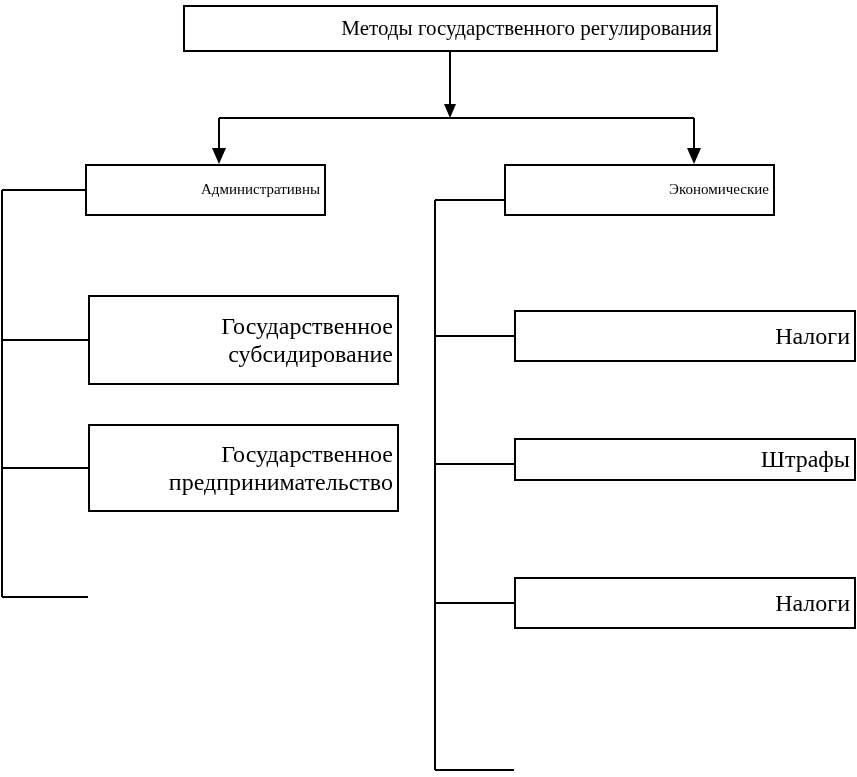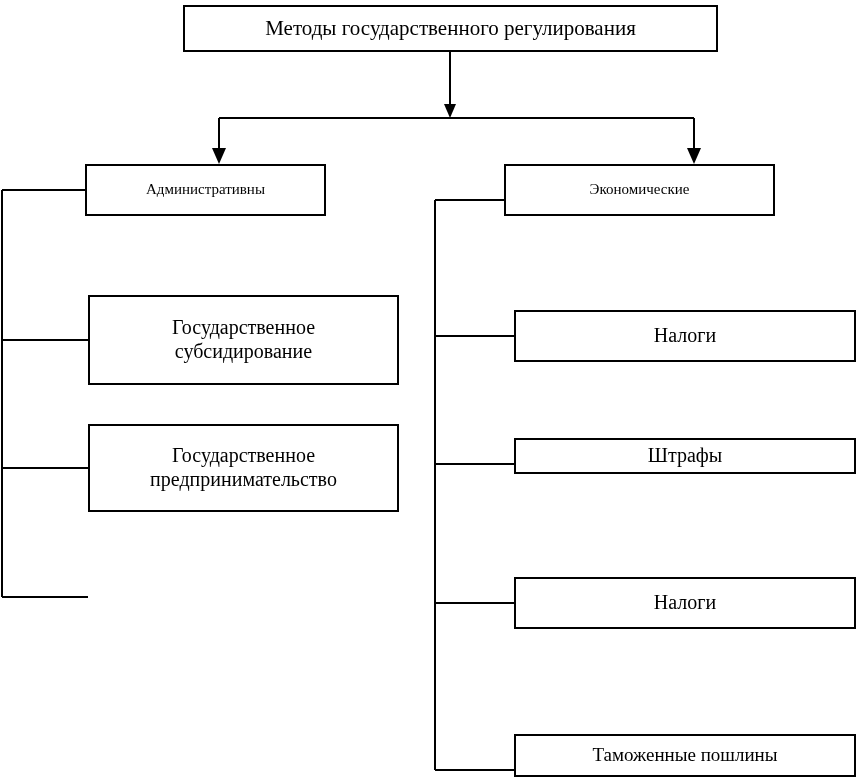--- a/index.html
+++ b/index.html
@@ -18,39 +18,39 @@
     overflow: hidden;
   }
   .node {
     position: absolute;
     box-sizing: border-box;
     border: 2px solid #000000;
     background: #ffffff;
     display: flex;
     align-items: center;
     justify-content: center;
-    text-align: center;
+    text-align: right;
     color: #000000;
     line-height: 1.18;
     padding: 2px 4px;
     z-index: 3;
   }
   .node span {
     display: block;
     width: 100%;
     white-space: pre-line;
   }
   .root {
     font-size: 21px;
   }
   .branch {
     font-size: 15px;
   }
   .leaf {
-    font-size: 20px;
+    font-size: 24px;
   }
   .leaf-sm {
     font-size: 19px;
   }
   svg.lines {
     position: absolute;
     left: 0;
     top: 0;
     width: 857px;
     height: 777px;
@@ -114,25 +114,22 @@
   <div class="node leaf" style="left:88px; top:424px; width:311px; height:88px;">
     <span>Государственное
 предпринимательство</span>
   </div>
 
 
   <div class="node leaf" style="left:514px; top:310px; width:342px; height:52px;">
     <span>Налоги</span>
   </div>
 
-  <div class="node leaf" style="left:514px; top:438px; width:342px; height:36px;">
+  <div class="node leaf" style="left:514px; top:438px; width:342px; height:43px;">
     <span>Штрафы</span>
   </div>
 
   <div class="node leaf" style="left:514px; top:577px; width:342px; height:52px;">
     <span>Налоги</span>
   </div>
 
-  <div class="node leaf-sm" style="left:514px; top:734px; width:342px; height:43px;">
-    <span>Таможенные пошлины</span>
-  </div>
 
 </div>
 
 </body></html>

